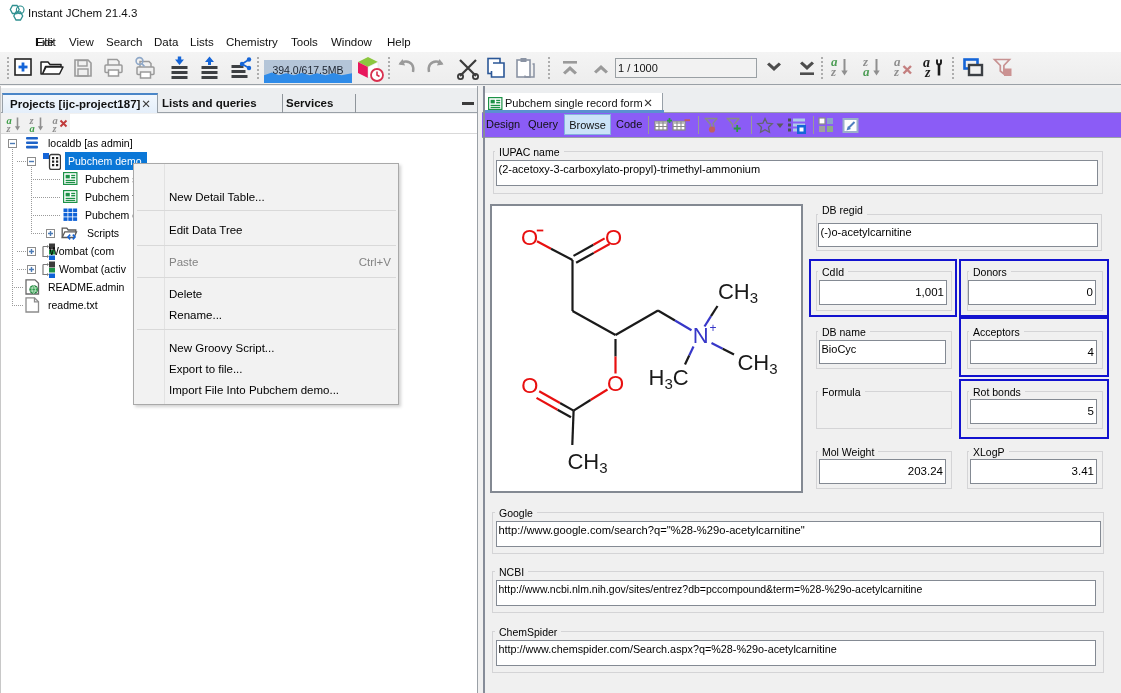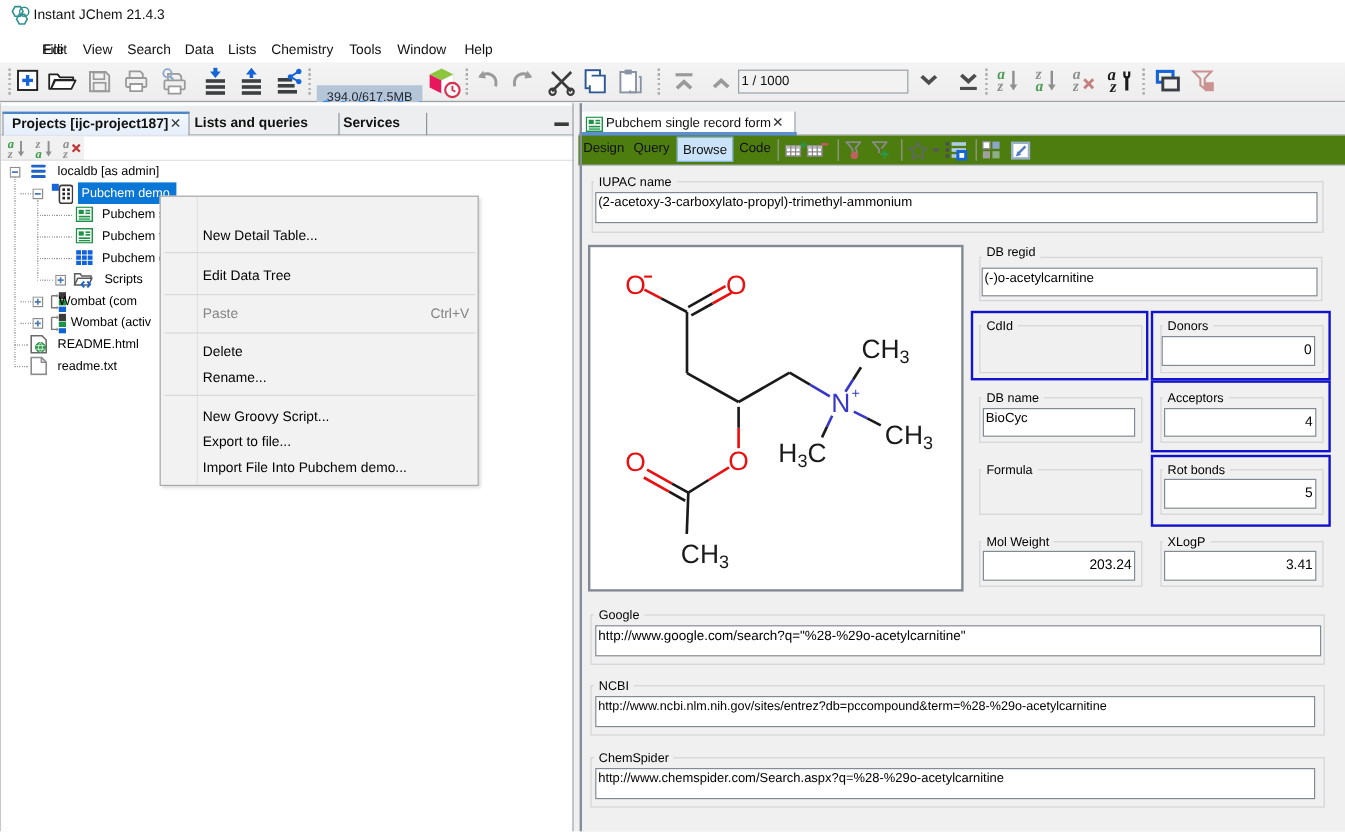--- a/index.html
+++ b/index.html
@@ -12,21 +12,21 @@
 #titletext { position:absolute; left:28px; top:6px; font-size:11.5px; line-height:14px; color:#101010; }
 
 #menubar { position:absolute; left:0; top:27px; width:1121px; height:25px; background:#fff; }
 .mitem { position:absolute; top:8px; font-size:11.5px; line-height:14px; color:#101010; }
 
 #toolbar { position:absolute; left:0; top:52px; width:1121px; height:33px;
   background:linear-gradient(#f4f4f4,#ededed); border-bottom:1px solid #9aa0a6; }
 .tsep { position:absolute; top:5px; width:2px; height:22px;
   background-image:repeating-linear-gradient(#adadad 0 2px, transparent 2px 4px); }
 .ticon { position:absolute; top:4px; }
-#membar { position:absolute; left:264px; top:19px; width:88px; height:23px; overflow:hidden;
+#membar { position:absolute; left:264px; top:8px; width:88px; height:23px; overflow:hidden;
   background:#b4c5d8; font-size:10.5px; color:#1c2430; text-align:center; line-height:21px; }
 #membar .fill { position:absolute; left:0; bottom:0; width:100%; height:14px; background:#2f8be8;
   clip-path:polygon(0 45%,9% 25%,17% 45%,25% 30%,34% 45%,43% 28%,52% 45%,60% 30%,70% 45%,79% 28%,88% 45%,100% 30%,100% 100%,0 100%); }
 #recfield { position:absolute; left:615px; top:6px; width:142px; height:20px; background:#f2f2f2;
   border:1px solid #9aa0a4; font-size:11px; color:#101010; line-height:18px; padding-left:4px; }
 
 #content { position:absolute; left:0; top:85px; width:1121px; height:608px; background:#f0f0f0; }
 #leftpanel { position:absolute; left:0; top:1px; width:477px; height:607px; background:#fff;
   border-left:1px solid #c8c8c8; }
 #lefttabs { position:absolute; left:0; top:2px; width:477px; height:25px; background:#eceef0;
@@ -46,21 +46,21 @@
 
 #sash1 { position:absolute; left:477px; top:86px; width:1px; height:607px; background:#9aa0a6; }
 #sash2 { position:absolute; left:483px; top:86px; width:2px; height:607px; background:#868c98; }
 
 #rightpanel { position:absolute; left:482px; top:1px; width:639px; height:607px; background:#f0f0f0; }
 #rtabbar { position:absolute; left:0; top:2px; width:639px; height:25px; background:#eceef0;
   border-bottom:1px solid #9aa1a8; }
 #rtab { position:absolute; left:1px; top:5px; width:180px; height:20px; background:#fff;
   border-right:1px solid #98a0a8; font-size:11px; color:#111; line-height:20px; }
 #rtabblue { position:absolute; left:1px; top:22px; width:181px; height:5px; background:#5b8fd0; }
-#rtoolbar { position:absolute; left:0; top:27px; width:639px; height:25px; background:#4d7c0f;
+#rtoolbar { position:absolute; left:0; top:27px; width:639px; height:25px; background:#8b5cf6;
   border-bottom:1px solid #9aa1a8; font-size:11px; color:#111; }
 .rtlabel { position:absolute; top:5px; }
 #browsechip { position:absolute; left:82px; top:1px; width:47px; height:21px; background:#cbe3f8;
   border:1px solid #84b3dd; text-align:center; line-height:20px; }
 
 #form { position:absolute; left:0; top:52px; width:639px; height:555px; background:#f0f0f0; }
 .gbox { position:absolute; border:1px solid #d4d4d6; }
 .glabel { position:absolute; font-size:10.5px; color:#000; background:#f0f0f0; padding:0 4px;
   line-height:12px; }
 .tfield { position:absolute; background:#fff; border:1px solid #848a93; font-size:11px;
@@ -363,21 +363,21 @@
           <rect x="8" y="12.5" width="6" height="4.5" fill="#0f62d7"></rect>
           <path d="M2 3.5 h4 M2 3.5 v10 h4" fill="none" stroke="#7a7a7a" stroke-width="1.2"></path>
           <path d="M6 2 l2 1.5 -2 1.5 z M6 12 l2 1.5 -2 1.5 z" fill="#7a7a7a"></path>
         </svg>
         <div class="trow" style="left:58px;top:126px;">Wombat (activ</div>
         <svg class="abs" style="left:24px;top:145px;" width="15" height="16">
           <path d="M1 0.8 h9 l3.5 3.5 V15 h-12.5 z" fill="#fff" stroke="#6a6a6a" stroke-width="1.3"></path>
           <circle cx="8.7" cy="10.5" r="4" fill="#2ea04c" stroke="#1a7a36" stroke-width="0.8"></circle>
           <path d="M5.2 9 h7 M5.2 12 h7 M8.7 6.5 a5.5 5.5 0 0 1 0 8 M8.7 6.5 a5.5 5.5 0 0 0 0 8" fill="none" stroke="#e8f5e8" stroke-width="0.7"></path>
         </svg>
-        <div class="trow" style="left:47px;top:144px;">README.html</div>
+        <div class="trow" style="left:47px;top:144px;">README.admin</div>
         <svg class="abs" style="left:24px;top:163px;" width="15" height="16">
           <path d="M1 0.8 h8.5 l4 4 V15 h-12.5 z" fill="#fff" stroke="#8c8c8c" stroke-width="1.3"></path>
           <path d="M9.5 0.8 v4 h4" fill="none" stroke="#8c8c8c" stroke-width="1.3"></path>
         </svg>
         <div class="trow" style="left:47px;top:162px;">readme.txt</div>
       </div>
     </div>
     <div id="rightpanel">
       <div id="rtabbar">
           <div id="rtab"><svg class="abs" style="left:5px;top:4px;" width="15" height="13">
@@ -495,20 +495,21 @@
             <text x="77.4" y="265.3" font-size="22" fill="#1a1a1a">CH<tspan font-size="15" dy="4">3</tspan></text>
           </g>
         </svg>
         </div>
         <div class="gbox" style="left:334px;top:76px;width:286px;height:37px;"></div>
         <div class="glabel" style="left:336px;top:66px;">DB regid</div>
         <div class="tfield" style="left:336px;top:85px;width:280px;height:24px;">(-)o-acetylcarnitine</div>
         <div class="navy" style="left:327px;top:121px;width:148px;height:58px;"></div>
         <div class="gbox" style="left:334px;top:133px;width:136px;height:40px;"></div>
         <div class="glabel" style="left:336px;top:128px;">CdId</div>
+        <div class="tfield r" style="left:337px;top:142px;width:128px;height:25px;">1,001</div>
         <div class="navy" style="left:477px;top:121px;width:150px;height:58px;"></div>
         <div class="gbox" style="left:485px;top:133px;width:136px;height:40px;"></div>
         <div class="glabel" style="left:487px;top:128px;">Donors</div>
         <div class="tfield r" style="left:486px;top:142px;width:128px;height:25px;">0</div>
         <div class="gbox" style="left:334px;top:193px;width:136px;height:38px;"></div>
         <div class="glabel" style="left:336px;top:188px;">DB name</div>
         <div class="tfield" style="left:337px;top:202px;width:127px;height:24px;">BioCyc</div>
         <div class="navy" style="left:477px;top:179px;width:150px;height:60px;"></div>
         <div class="gbox" style="left:485px;top:193px;width:136px;height:38px;"></div>
         <div class="glabel" style="left:487px;top:188px;">Acceptors</div>

